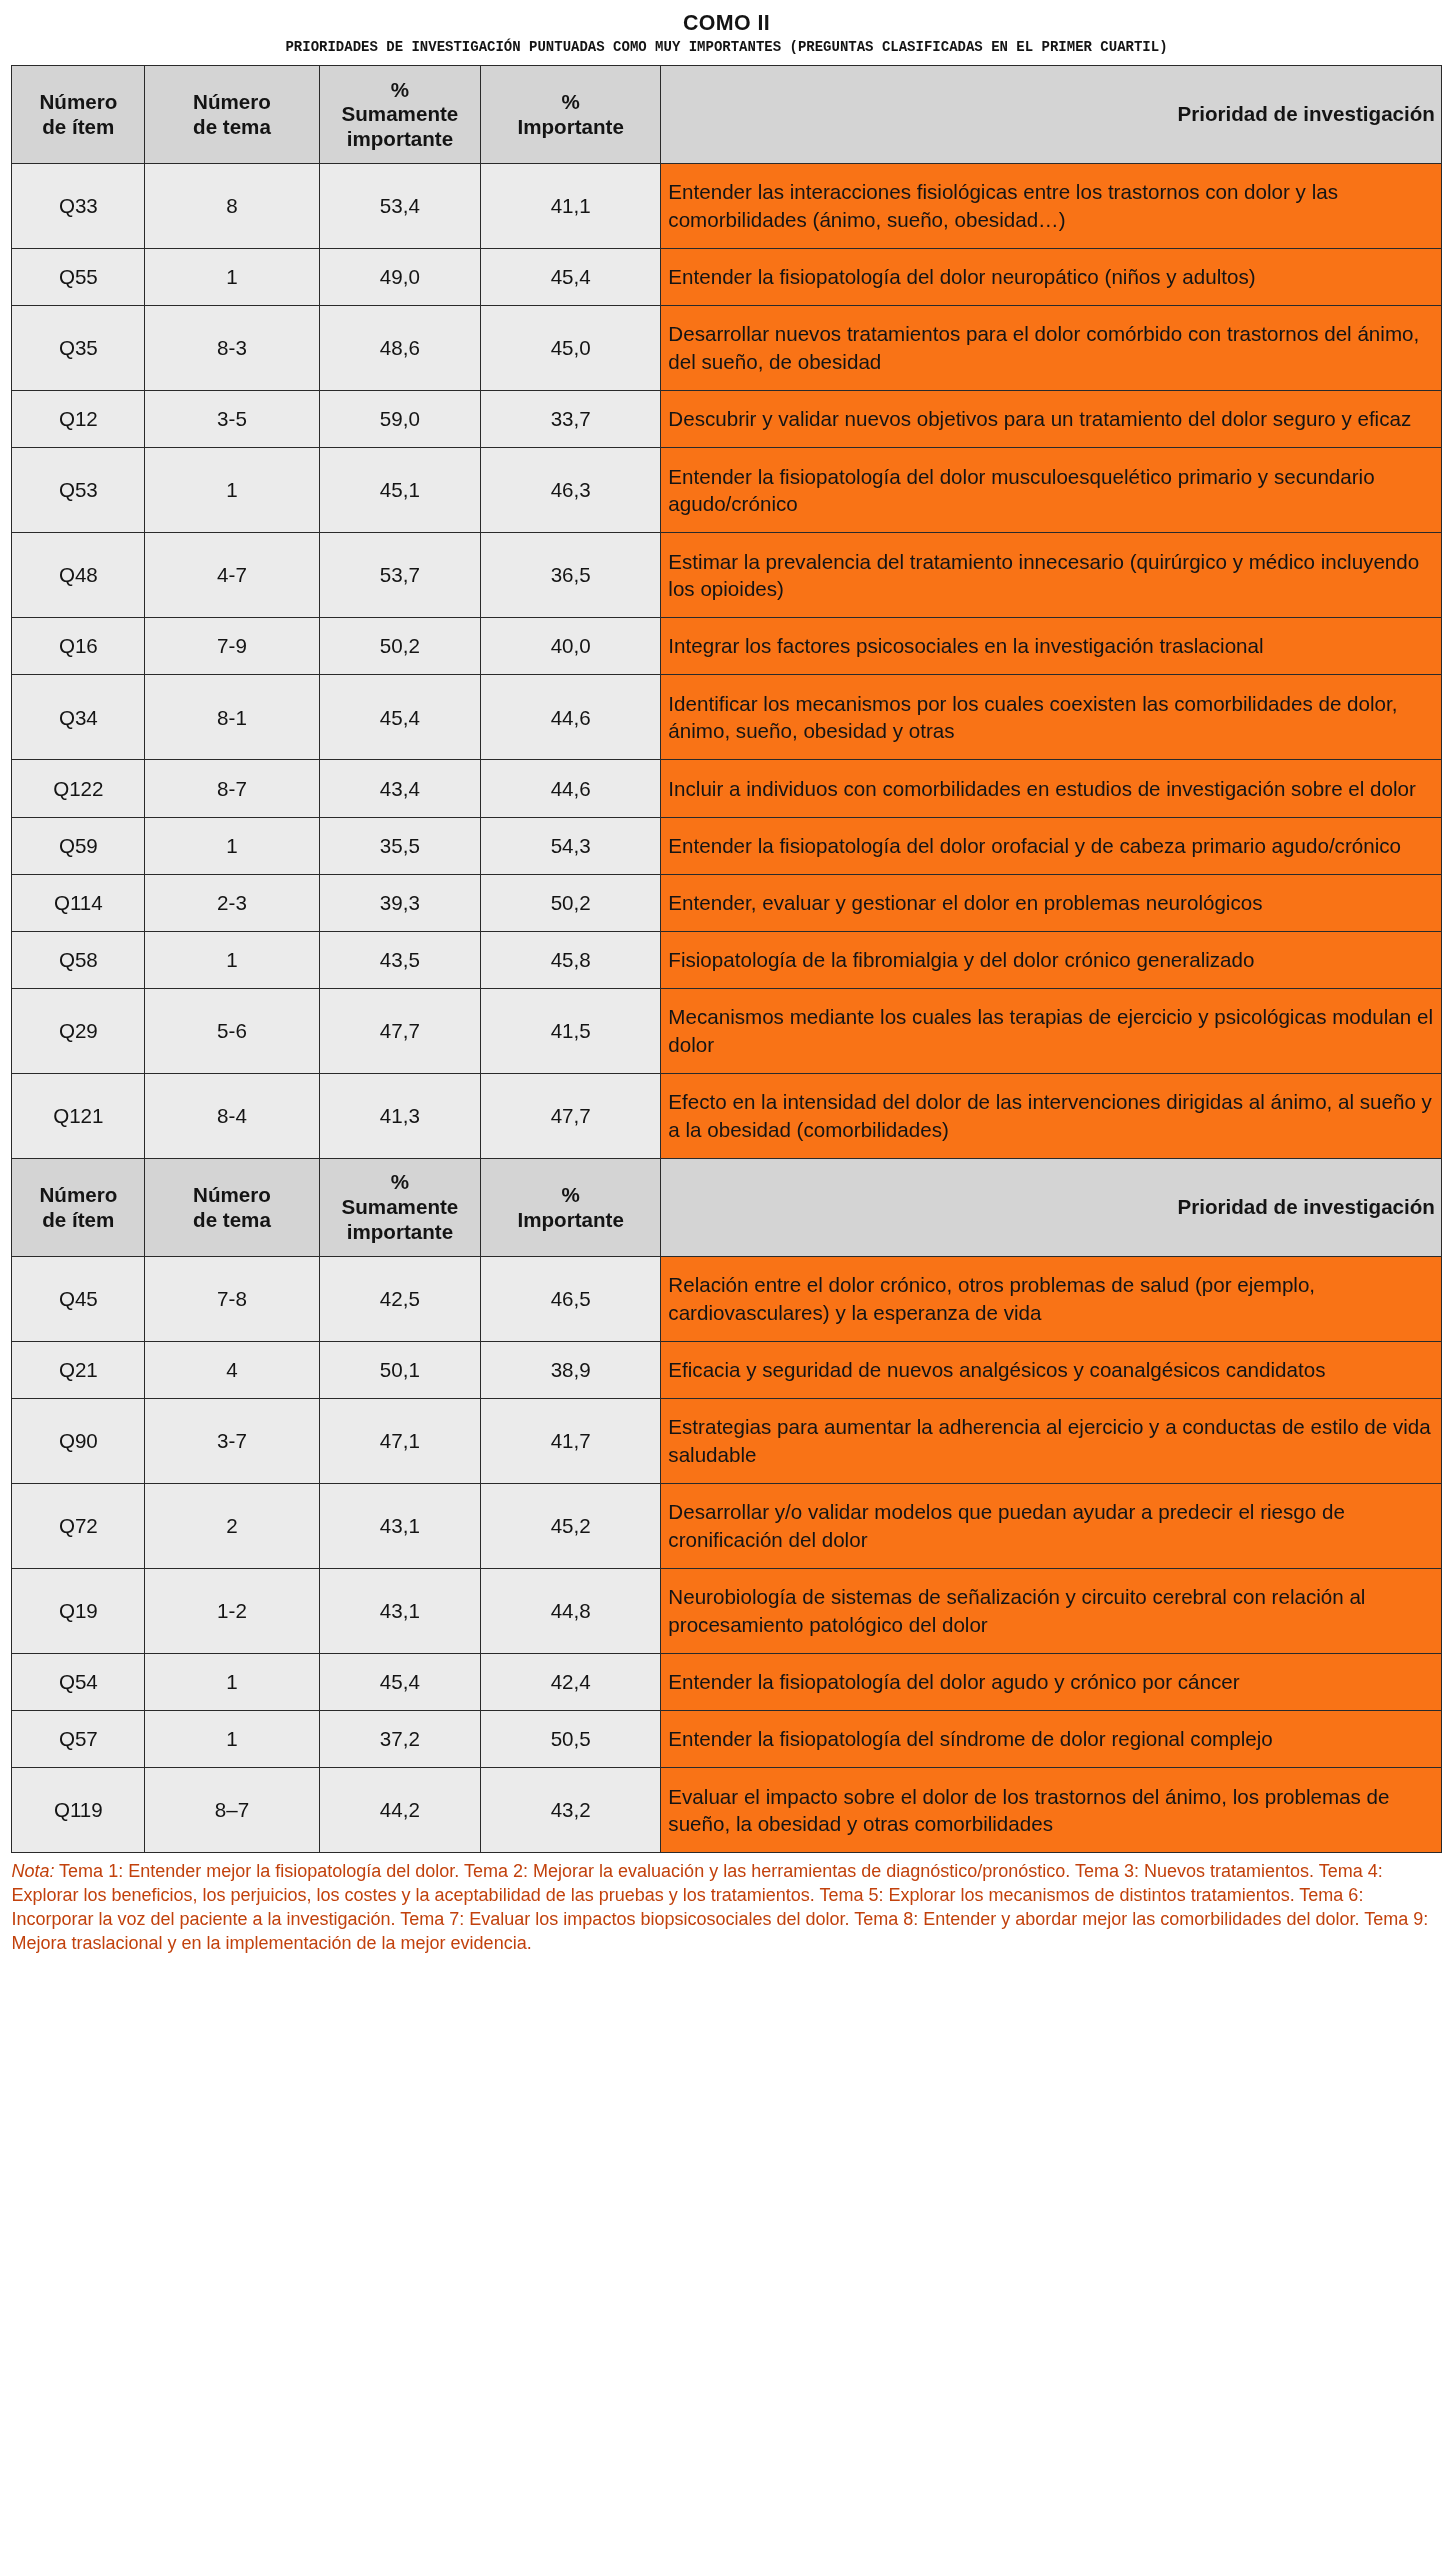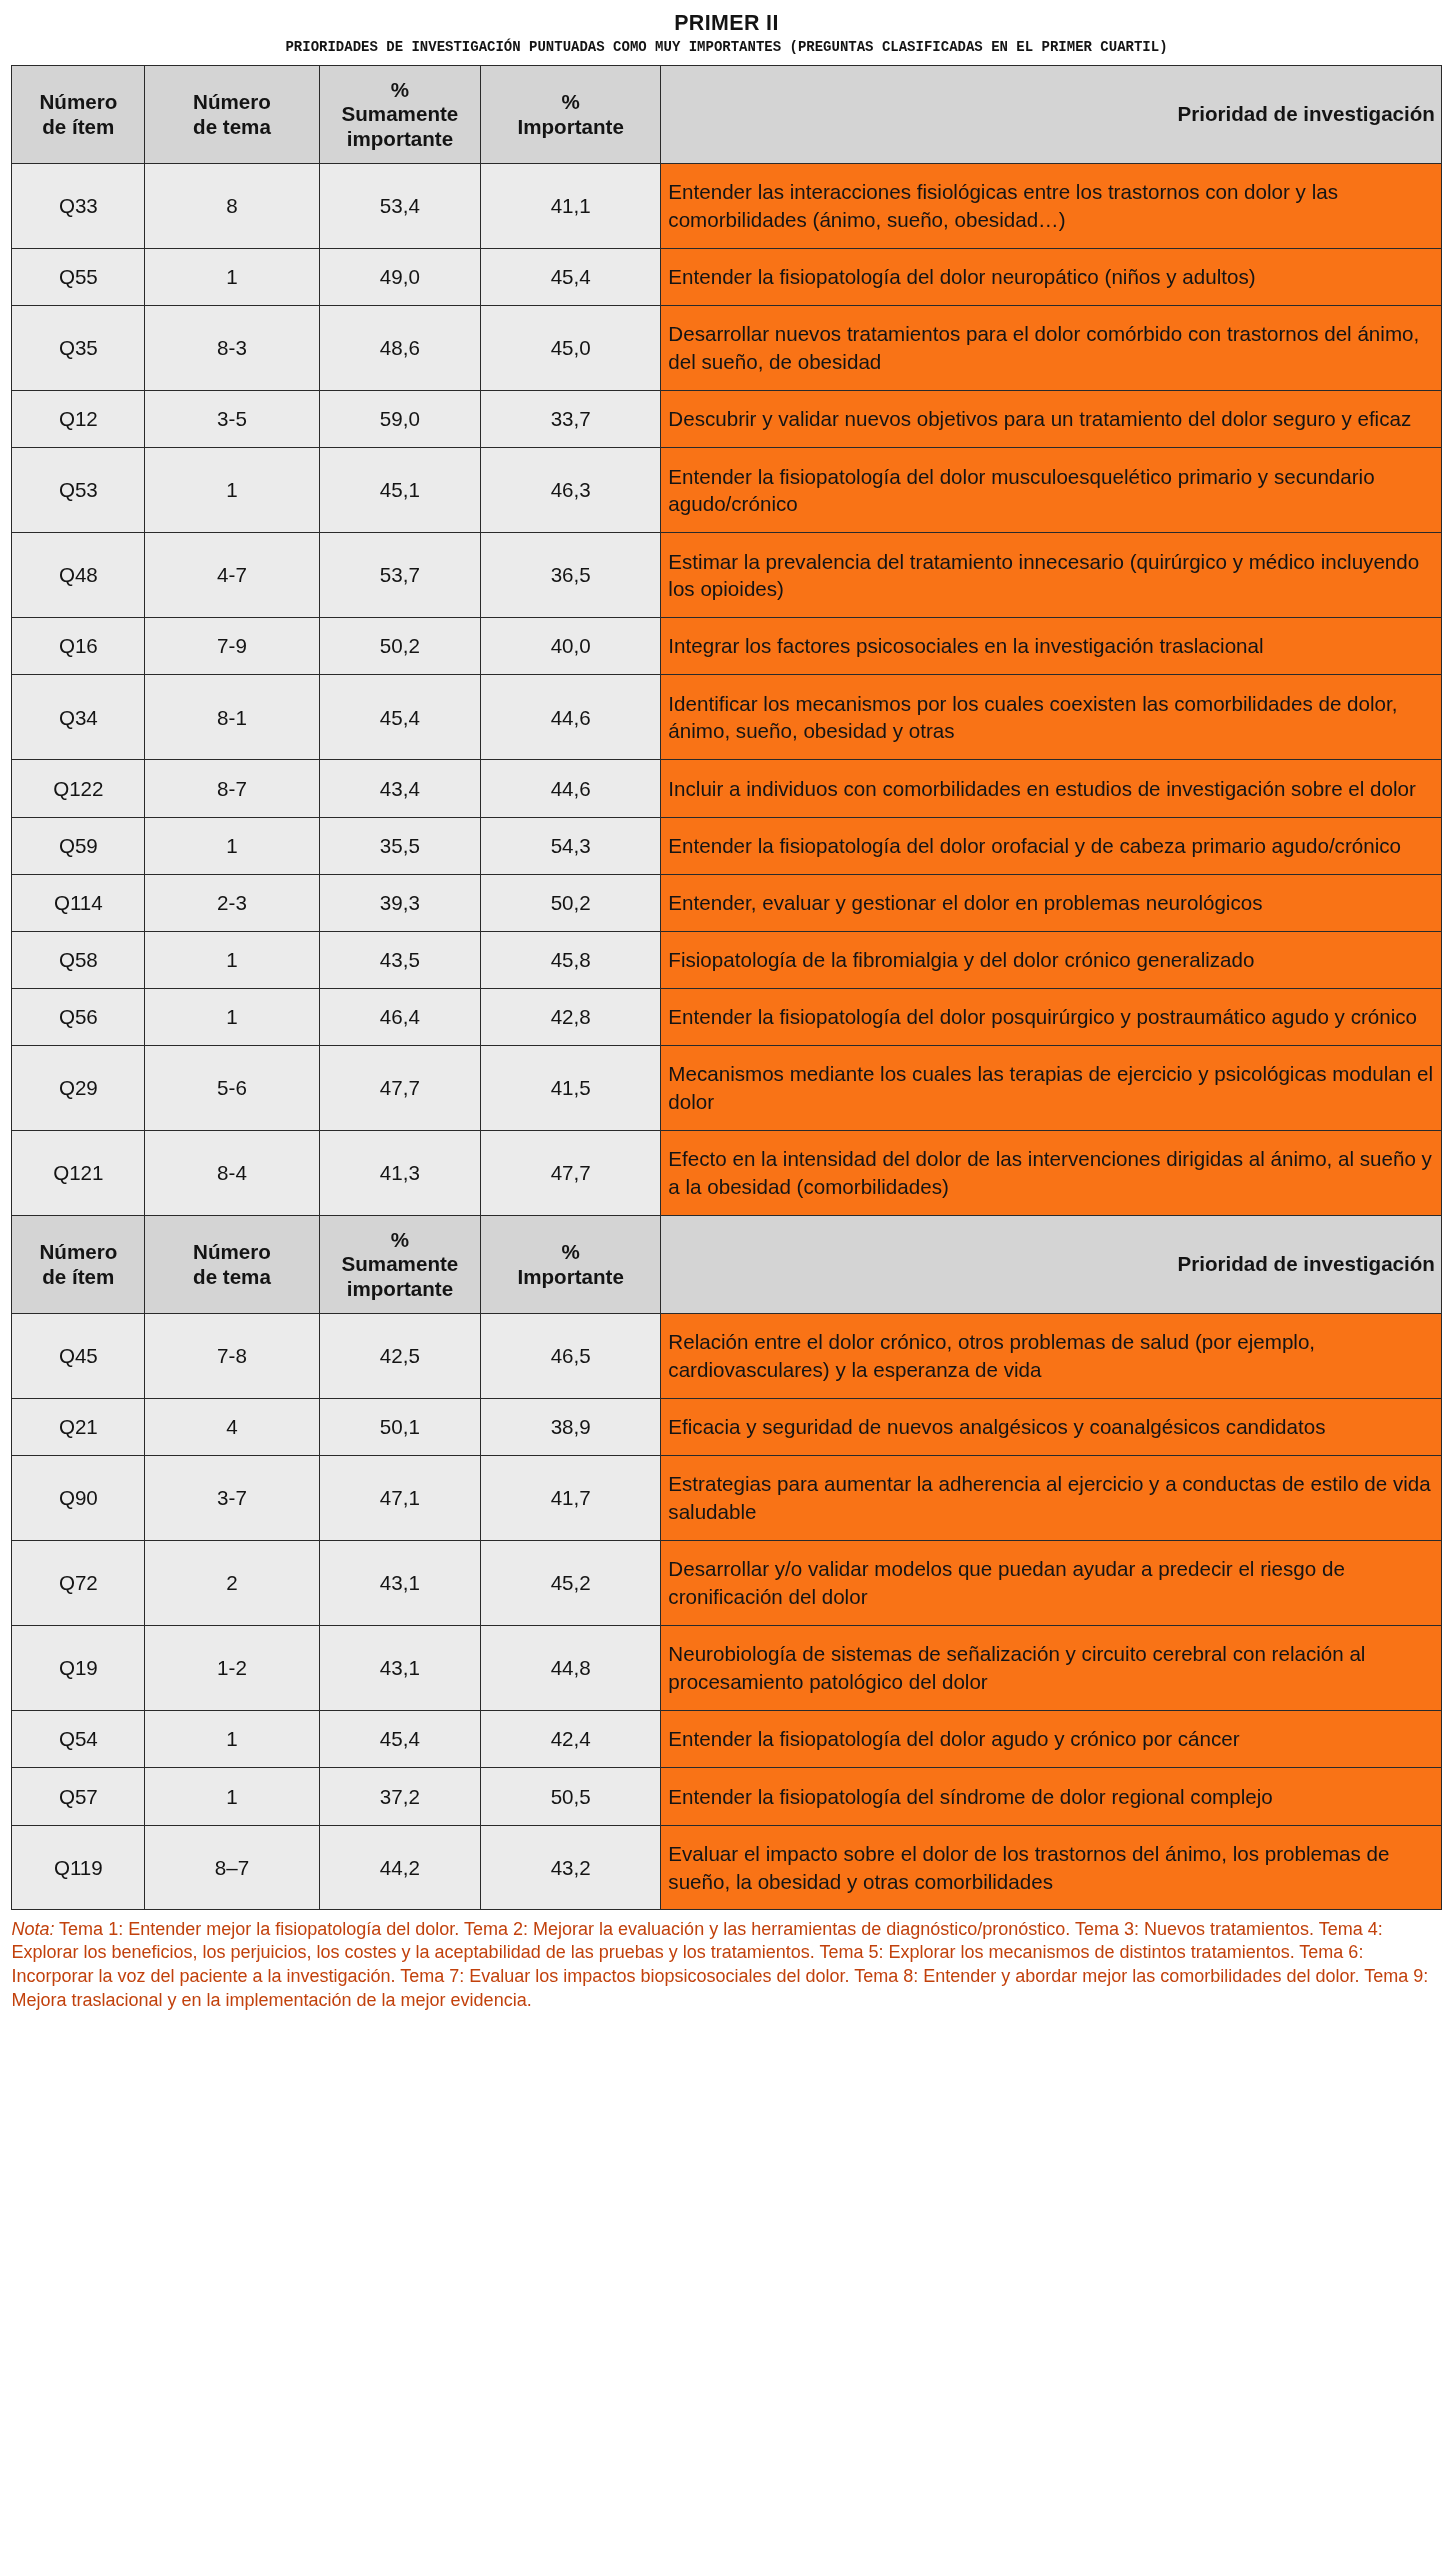--- a/index.html
+++ b/index.html
@@ -83,21 +83,21 @@
       color: #c2410c;
     }
     .note-label { font-style: italic; }
   </style>
 </head>
 <body>
 
 <div class="page">
 
   <div class="title-block">
-    <div class="table-label">PRIMER II</div>
+    <div class="table-label">COMO II</div>
     <div class="table-subtitle">PRIORIDADES DE INVESTIGACIÓN PUNTUADAS COMO MUY IMPORTANTES (PREGUNTAS CLASIFICADAS EN EL PRIMER CUARTIL)</div>
   </div>
 
   <table class="priorities">
     <tbody id="table-body">
         <tr>
           <th class="col0">Número
 de ítem</th>
           <th class="col1">Número
 de tema</th>
@@ -186,27 +186,20 @@
           <td class="col4">Entender, evaluar y gestionar el dolor en problemas neurológicos</td>
         </tr>
         <tr>
           <td class="col0">Q58</td>
           <td class="col1">1</td>
           <td class="col2">43,5</td>
           <td class="col3">45,8</td>
           <td class="col4">Fisiopatología de la fibromialgia y del dolor crónico generalizado</td>
         </tr>
         <tr>
-          <td class="col0">Q56</td>
-          <td class="col1">1</td>
-          <td class="col2">46,4</td>
-          <td class="col3">42,8</td>
-          <td class="col4">Entender la fisiopatología del dolor posquirúrgico y postraumático agudo y crónico</td>
-        </tr>
-        <tr>
           <td class="col0">Q29</td>
           <td class="col1">5-6</td>
           <td class="col2">47,7</td>
           <td class="col3">41,5</td>
           <td class="col4">Mecanismos mediante los cuales las terapias de ejercicio y psicológicas modulan el dolor</td>
         </tr>
         <tr>
           <td class="col0">Q121</td>
           <td class="col1">8-4</td>
           <td class="col2">41,3</td>

